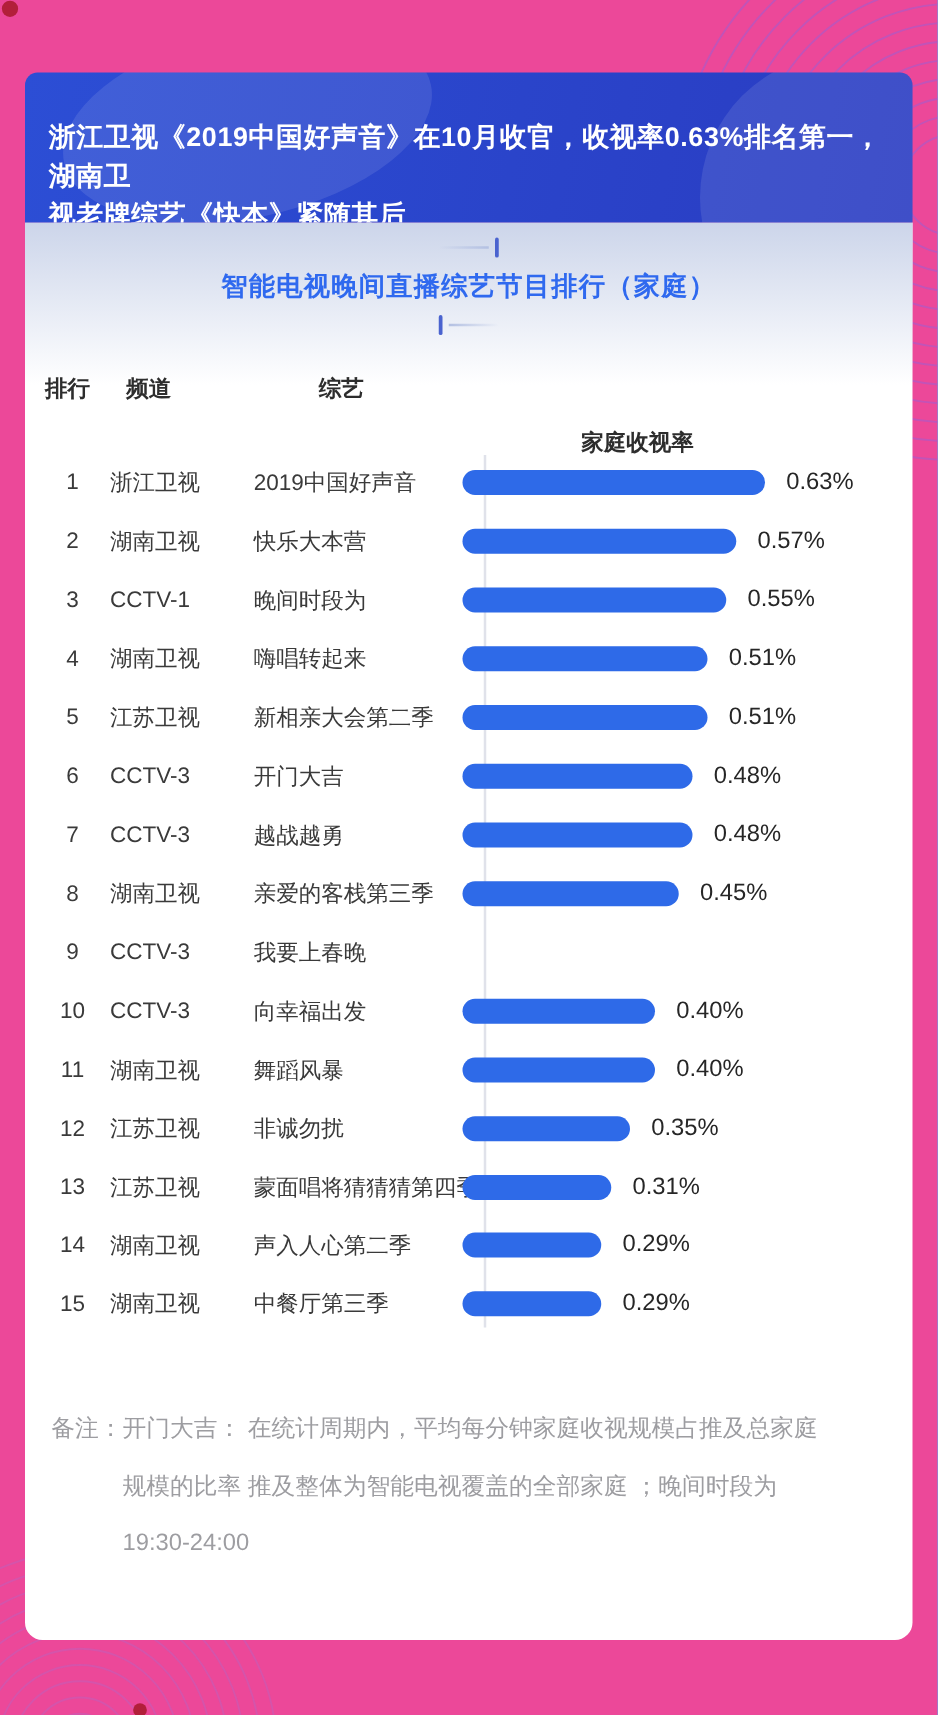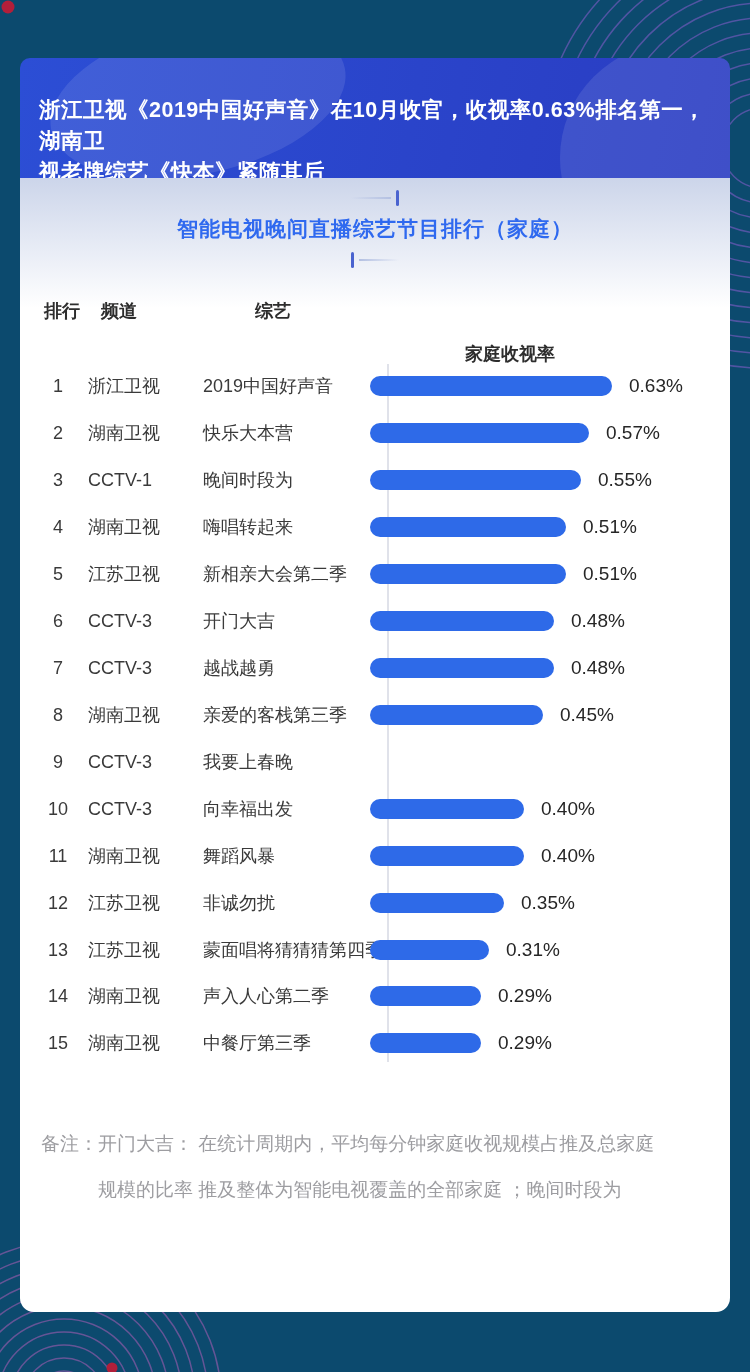--- a/index.html
+++ b/index.html
@@ -5,21 +5,21 @@
   * { margin: 0; padding: 0; box-sizing: border-box; }
   html, body { width: 750px; }
   body {
     font-family: "Liberation Sans", "DejaVu Sans", sans-serif;
     background: #1113ae;
   }
   .stage {
     position: relative;
     width: 750px;
     height: 1372px;
-    background: #0c4a6e;
+    background: #ec4899;
     overflow: hidden;
   }
   .decor-svg {
     position: absolute;
     left: 0; top: 0;
     width: 750px; height: 1372px;
     z-index: 0;
   }
 
   
@@ -105,21 +105,21 @@
   
   .thead {
     position: absolute;
     left: 0; top: 121px;
     width: 710px; height: 26px;
     font-size: 18px;
     font-weight: bold;
     color: #2d2d2d;
   }
   .thead span { position: absolute; top: 0; white-space: nowrap; }
-  .th-rank    { left: 16px; width: 44px; text-align: right; }
+  .th-rank    { left: 16px; width: 44px; text-align: left; }
   .th-channel { left: 81px; }
   .th-show    { left: 235px; }
   .th-rating  { left: 445px; margin-top: 43px; }
 
   
   .axis-line {
     position: absolute;
     left: 367px; top: 186px;
     width: 2px; height: 698px;
     background: #e0e2ea;
@@ -386,17 +386,18 @@
     <span class="cell c-bar">
       <span class="bar" style="width: 111px;"></span>
       <span class="pct">0.29%</span>
     </span>
   </div>
 </div>
 
     <div class="note">
       <div>备注：开门大吉： 在统计周期内，平均每分钟家庭收视规模占推及总家庭</div>
       <div class="indent">规模的比率 推及整体为智能电视覆盖的全部家庭 ；晚间时段为</div>
+      <div class="indent">19:30-24:00</div>
     </div>
 
   </div>
 
 </div>
 
 </body></html>

